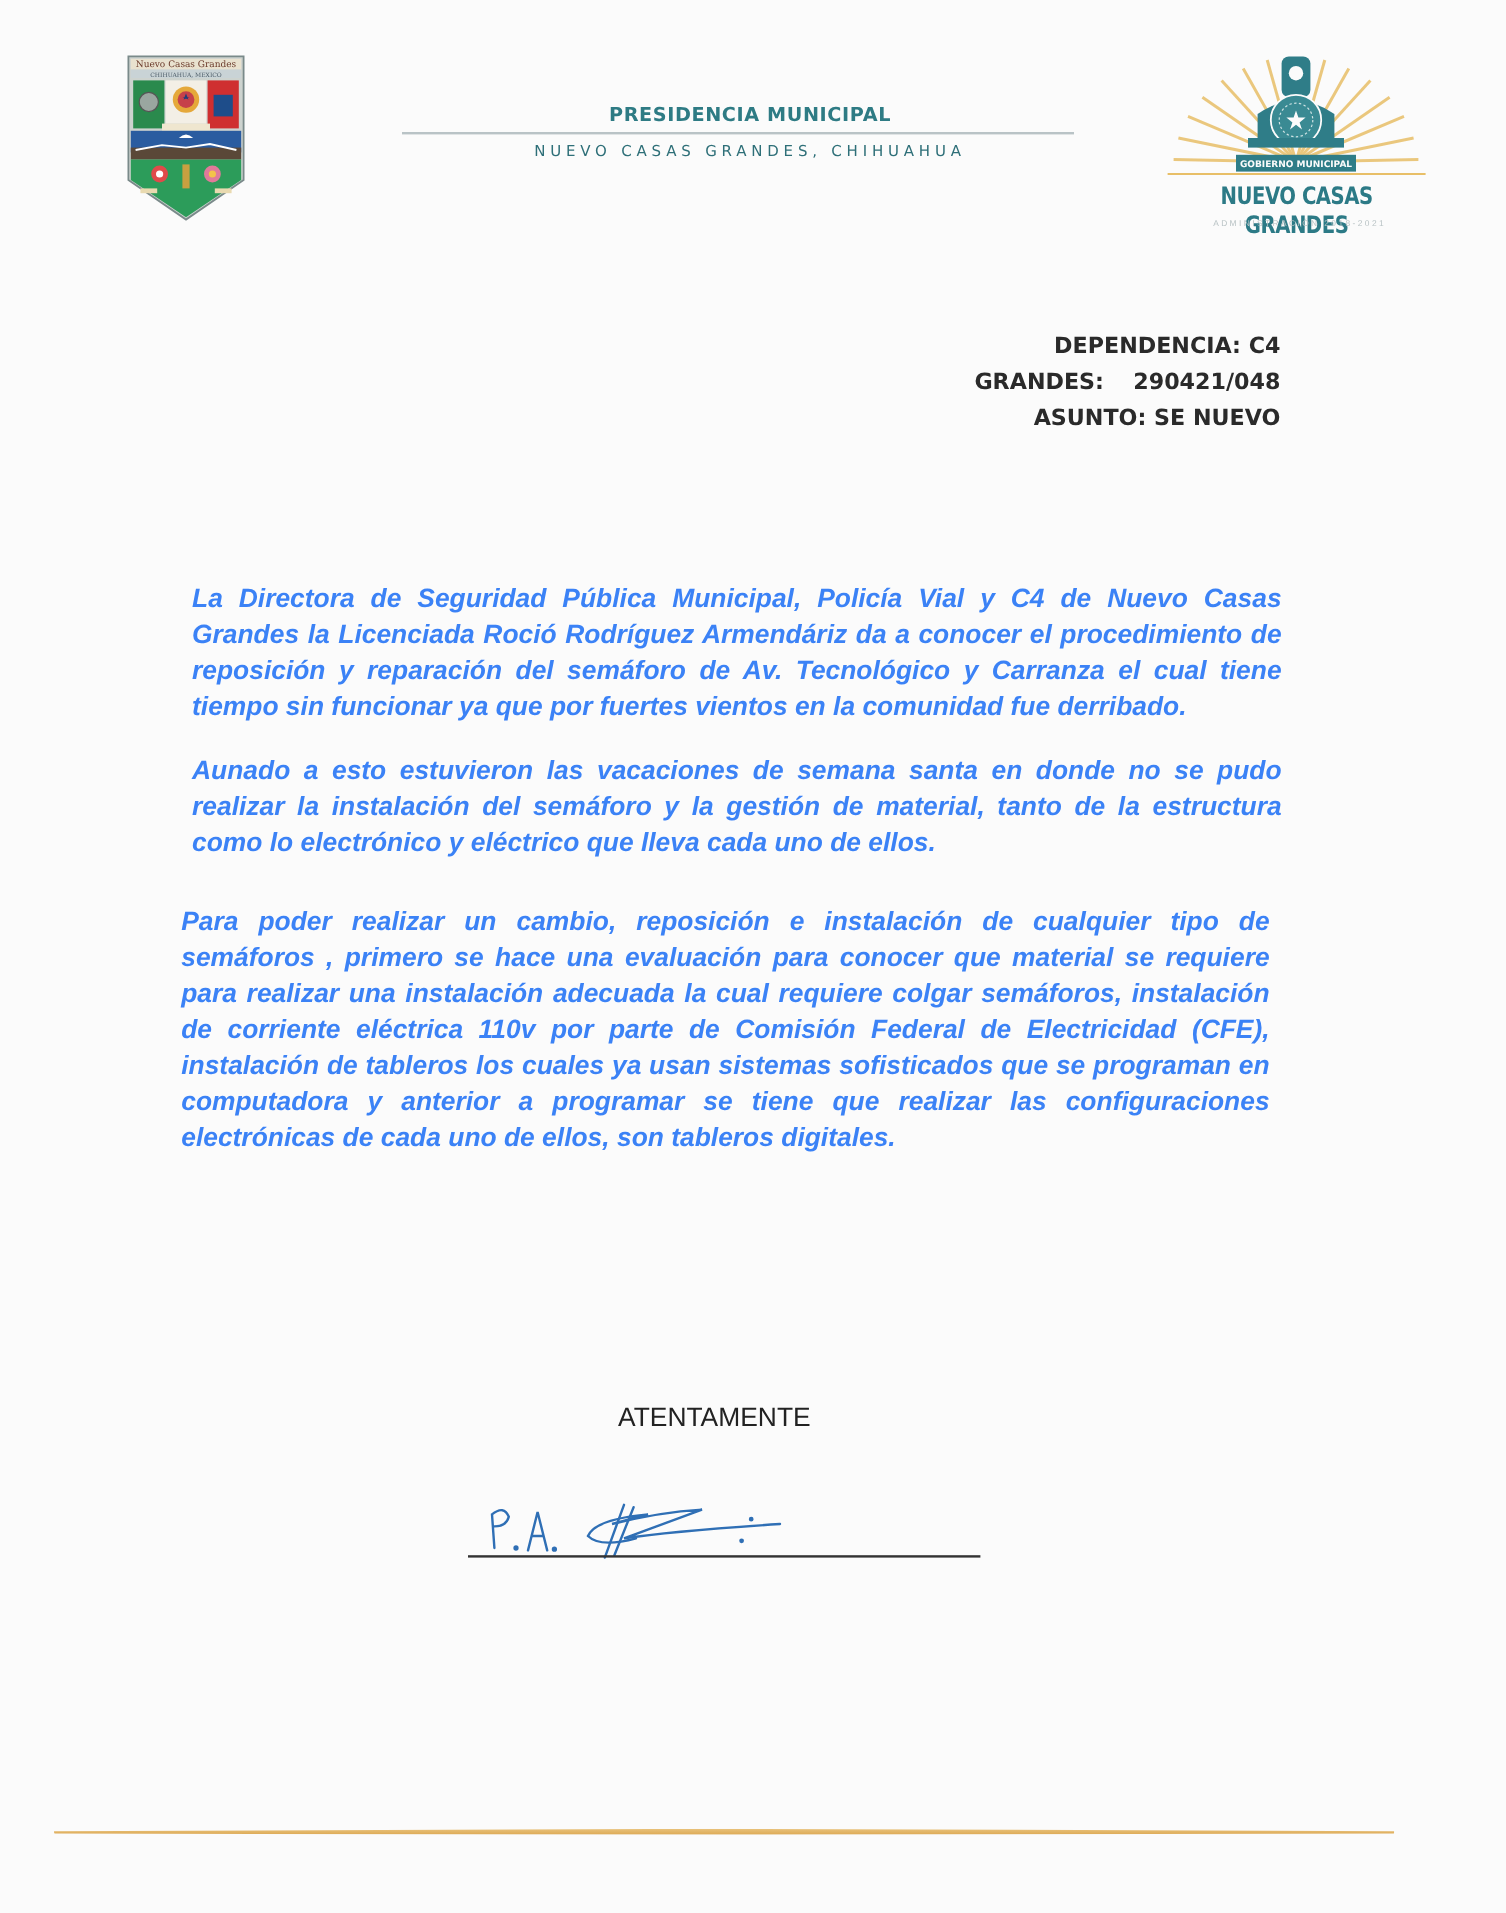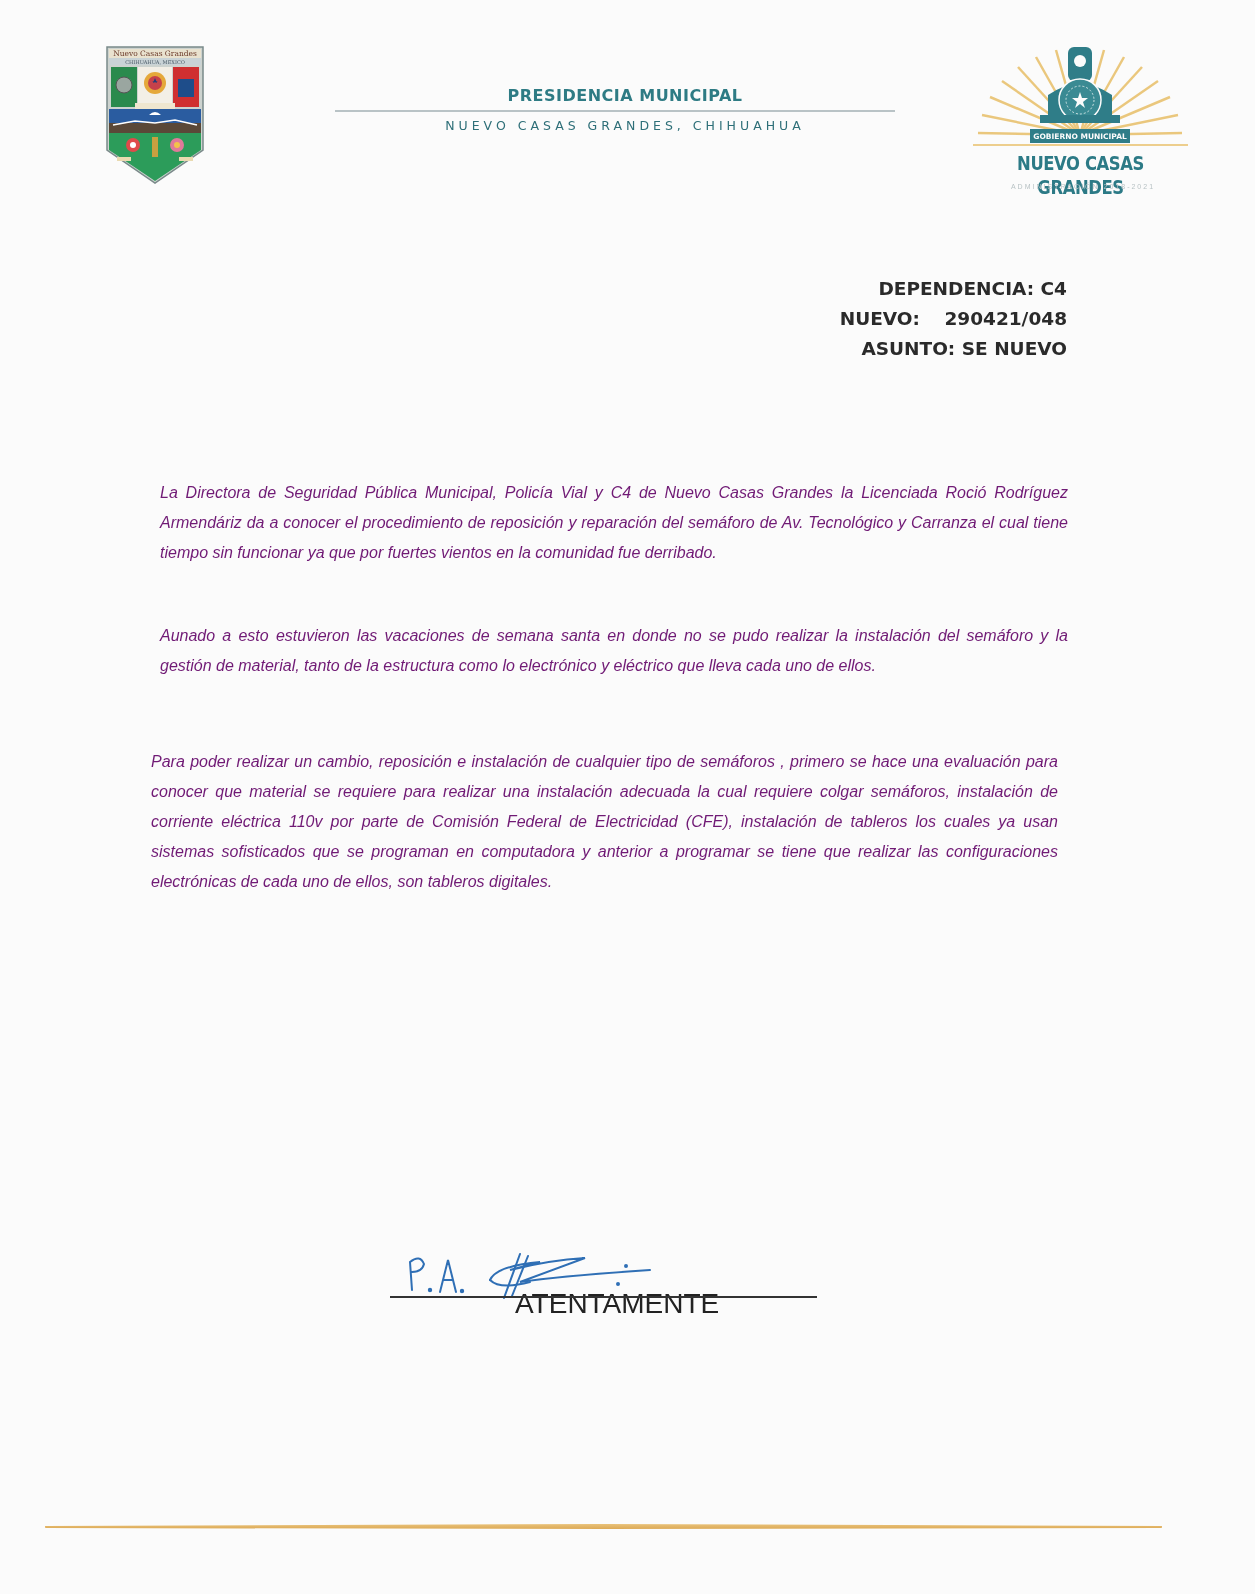--- a/index.html
+++ b/index.html
@@ -18,26 +18,26 @@
     .hdr-sub { font-family: "DejaVu Sans", sans-serif; font-size: 12.5px; letter-spacing: 4px; color: #2e6f78; margin-left: 20px; }
     
     .logo { position: absolute; left: 968px; top: 45px; width: 225px; height: 160px; }
     .logo-name { position: absolute; left: 0; top: 106px; width: 225px; text-align: center;
       font-family: "DejaVu Sans", sans-serif; font-weight: bold; font-size: 20px; color: #2c7a86; letter-spacing: -0.5px; transform: scaleX(0.82); transform-origin: center; }
     .logo-admin { position: absolute; left: 20px; top: 138px; width: 190px; text-align: center; font-size: 7px; color: #b8c2c4; letter-spacing: 2px; }
     
     .ref { position: absolute; right: 188px; top: 274px; text-align: right; font-family: "DejaVu Sans", sans-serif; font-weight: bold; font-size: 18.5px; line-height: 30px; color: #2a2a2a; }
     .ref .gap { display: inline-block; width: 18px; }
     .date { position: absolute; right: 188px; top: 413px; font-style: italic; font-size: 19px; color: #2a2a2a; }
-    .para { position: absolute; font-style: italic; font-size: 16px; line-height: 30px; text-align: justify; color: #701a75; }
+    .para { position: absolute; font-style: italic; font-size: 22px; line-height: 30px; text-align: justify; color: #3b82f6; font-weight: bold; }
     .p1 { left: 160px; top: 462px; width: 908px; }
     .p2 { left: 160px; top: 605px; width: 908px; }
     .p3 { left: 151px; top: 731px; width: 907px; }
     .p4 { left: 151px; top: 962px; width: 907px; }
-    .sign-head { position: absolute; left: 515px; top: 1288px; font-size: 28px; color: #222; }
+    .sign-head { position: absolute; left: 515px; top: 1168px; font-size: 22px; color: #222; }
     .signature { position: absolute; left: 400px; top: 1240px; width: 270px; height: 60px; }
     .sign-line { position: absolute; left: 390px; top: 1296px; width: 427px; height: 1.5px; background: #333; }
     .signer { position: absolute; left: 300px; top: 1320px; width: 640px; text-align: center; font-style: italic; font-size: 20px; line-height: 31px; color: #2a2a2a; }
     .footer-rule { position: absolute; left: 45px; top: 1524px; width: 1117px; height: 5px;
       background: linear-gradient(to bottom, #e9c27a, #dca955); border-radius: 3px;
       clip-path: polygon(0 40%, 50% 0, 100% 40%, 100% 80%, 50% 100%, 0 80%); }
   </style>
 </head>
 <body>
 
@@ -110,21 +110,21 @@
     <div class="logo-name">NUEVO CASAS GRANDES</div>
     <div class="logo-admin">ADMINISTRACIÓN 2018-2021</div>
   </div>
 
   <div class="ref">
     <div>
       <span>DEPENDENCIA:</span>
       <span>C4</span>
     </div>
     <div>
-      <span>NUEVO:</span><span class="gap"></span>
+      <span>GRANDES:</span><span class="gap"></span>
       <span>290421/048</span>
     </div>
     <div>
       <span>ASUNTO:</span>
       <span>SE NUEVO</span>
     </div>
   </div>
 
 
   <p class="para p1">La Directora de Seguridad Pública Municipal, Policía Vial y C4 de Nuevo Casas Grandes la Licenciada Roció Rodríguez Armendáriz da a conocer el procedimiento de reposición y reparación del semáforo de Av. Tecnológico y Carranza el cual tiene tiempo sin funcionar ya que por fuertes vientos en la comunidad fue derribado.</p>

